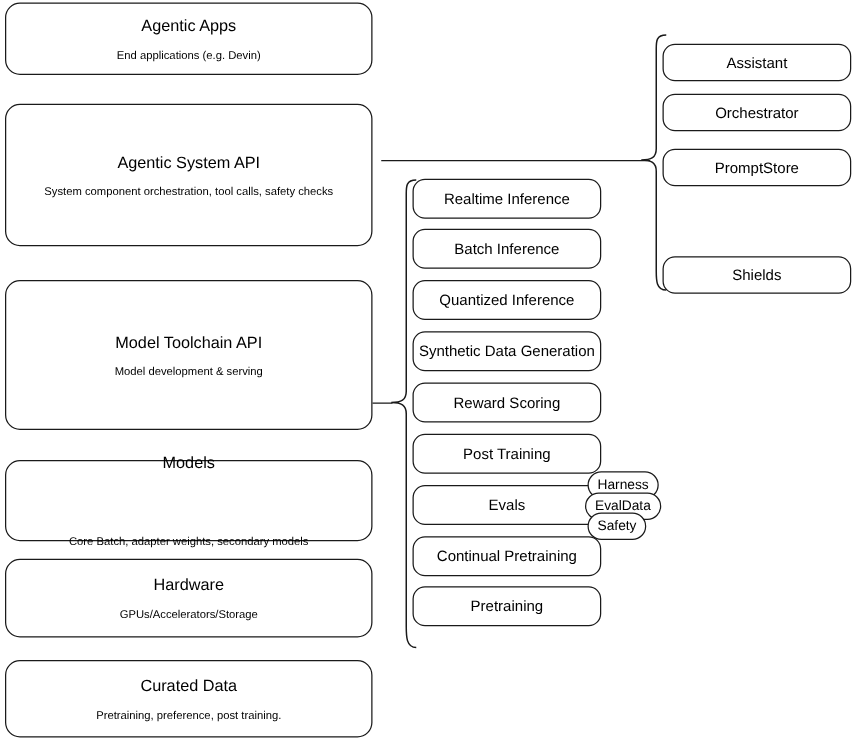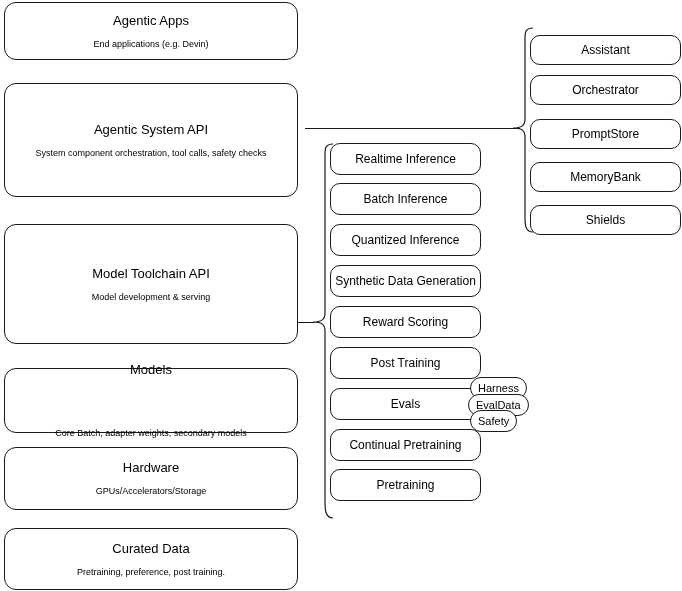--- a/index.html
+++ b/index.html
@@ -182,20 +182,17 @@
 
   <div class="box right-box" style="top:35px;">
     <div class="title">Assistant</div>
   </div>
   <div class="box right-box" style="top:75px;">
     <div class="title">Orchestrator</div>
   </div>
   <div class="box right-box" style="top:119px;">
     <div class="title">PromptStore</div>
   </div>
-  <div class="box right-box" style="top:162px;">
-    <div class="title">MemoryBank</div>
-  </div>
   <div class="box right-box" style="top:205px;">
     <div class="title">Shields</div>
   </div>
 
 </div>
 
 </body></html>

